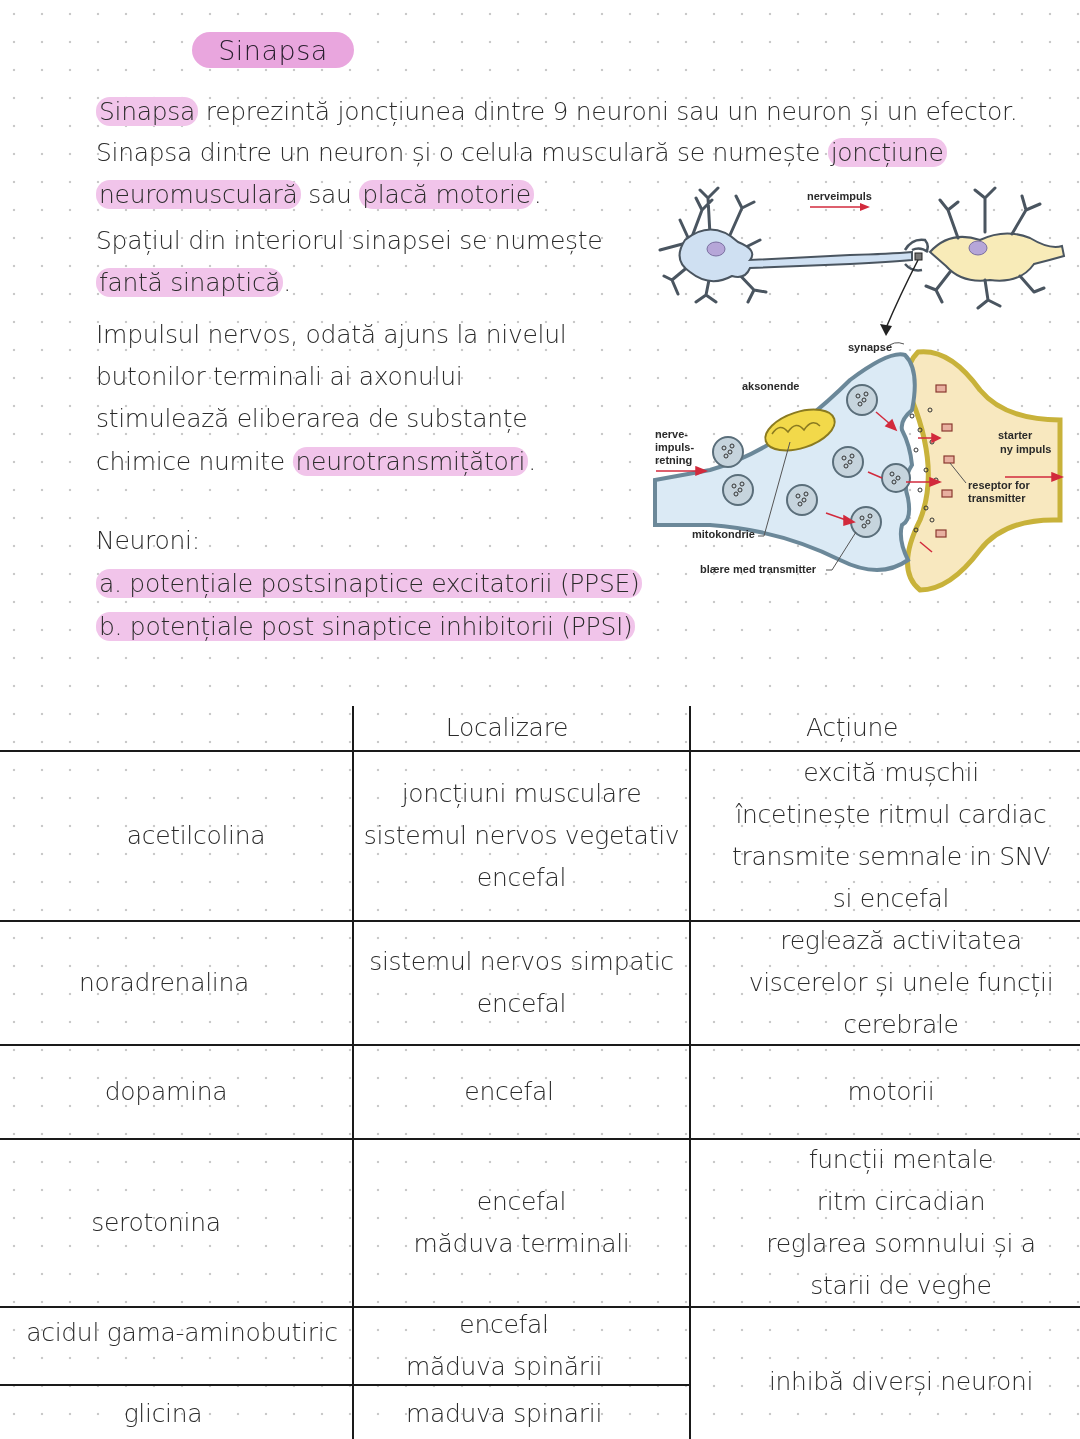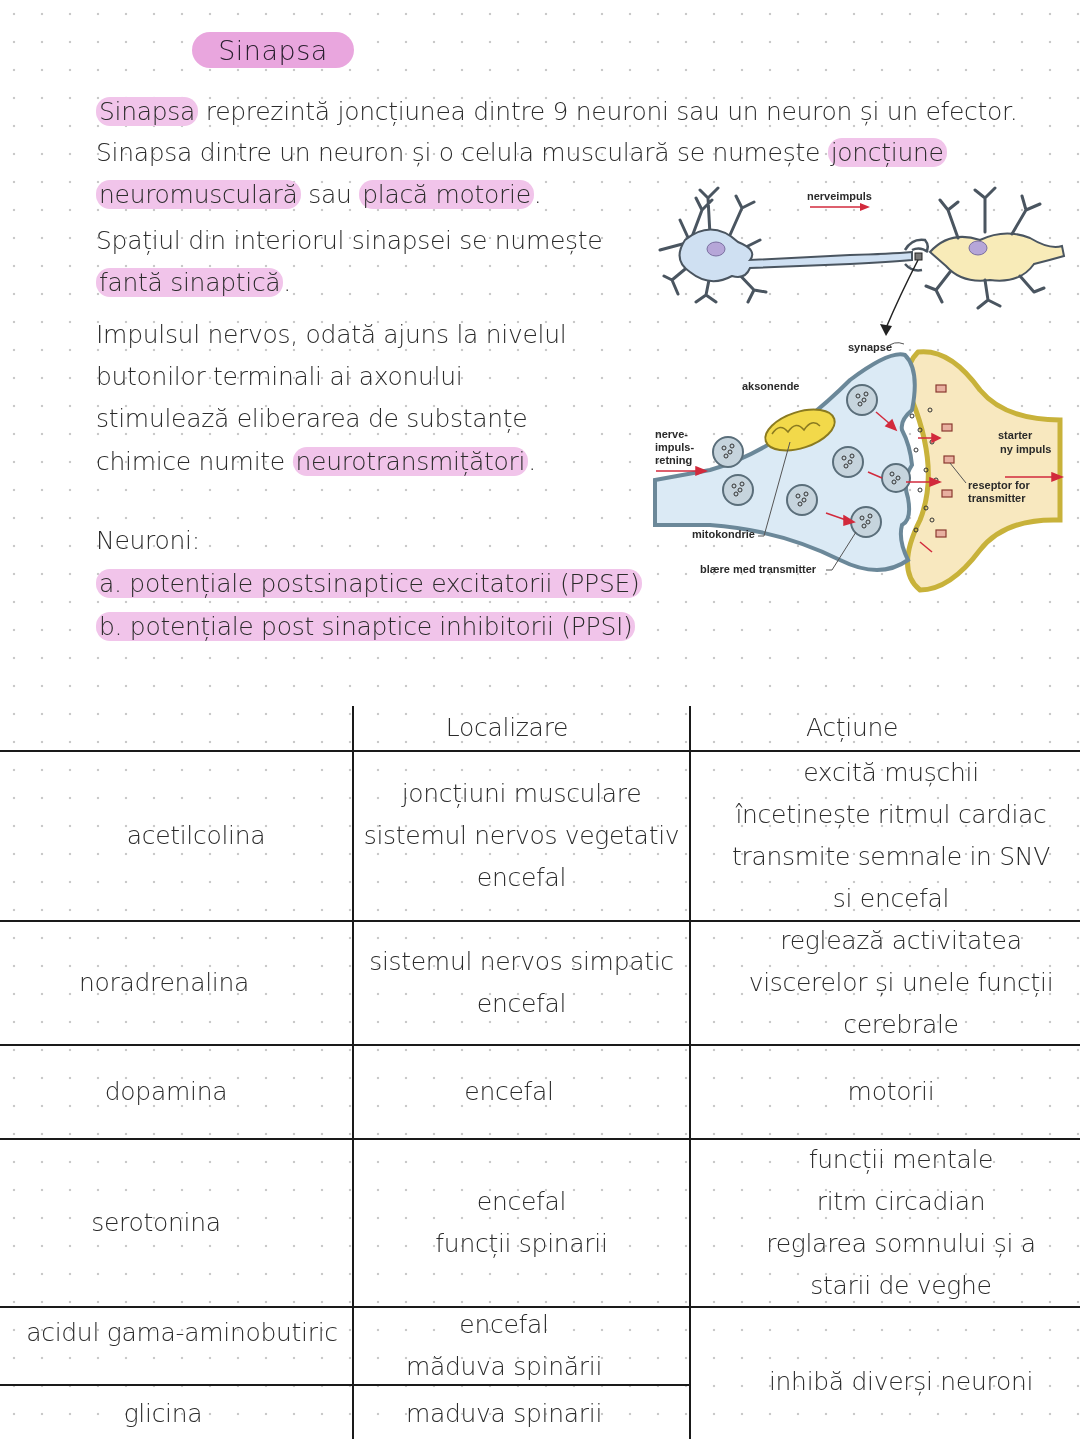--- a/index.html
+++ b/index.html
@@ -261,21 +261,21 @@
   </div>
   <div class="cell" style="left:691px; top:340px; width:400px; height:92px;">
     <span>motorii</span>
   </div>
 
   <div class="cell" style="left:0; top:434px; width:312px; height:166px;">
     <span>serotonina</span>
   </div>
   <div class="cell" style="left:354px; top:434px; width:335px; height:166px;">
     <span>encefal</span>
-    <span>funcții spinarii</span>
+    <span>măduva terminali</span>
   </div>
   <div class="cell" style="left:691px; top:434px; width:420px; height:166px;">
     <span>funcții mentale</span>
     <span>ritm circadian</span>
     <span>reglarea somnului și a</span>
     <span>starii de veghe</span>
   </div>
 
   <div class="cell" style="left:0; top:602px; width:364px; height:50px;">
     <span>acidul gama-aminobutiric</span>

